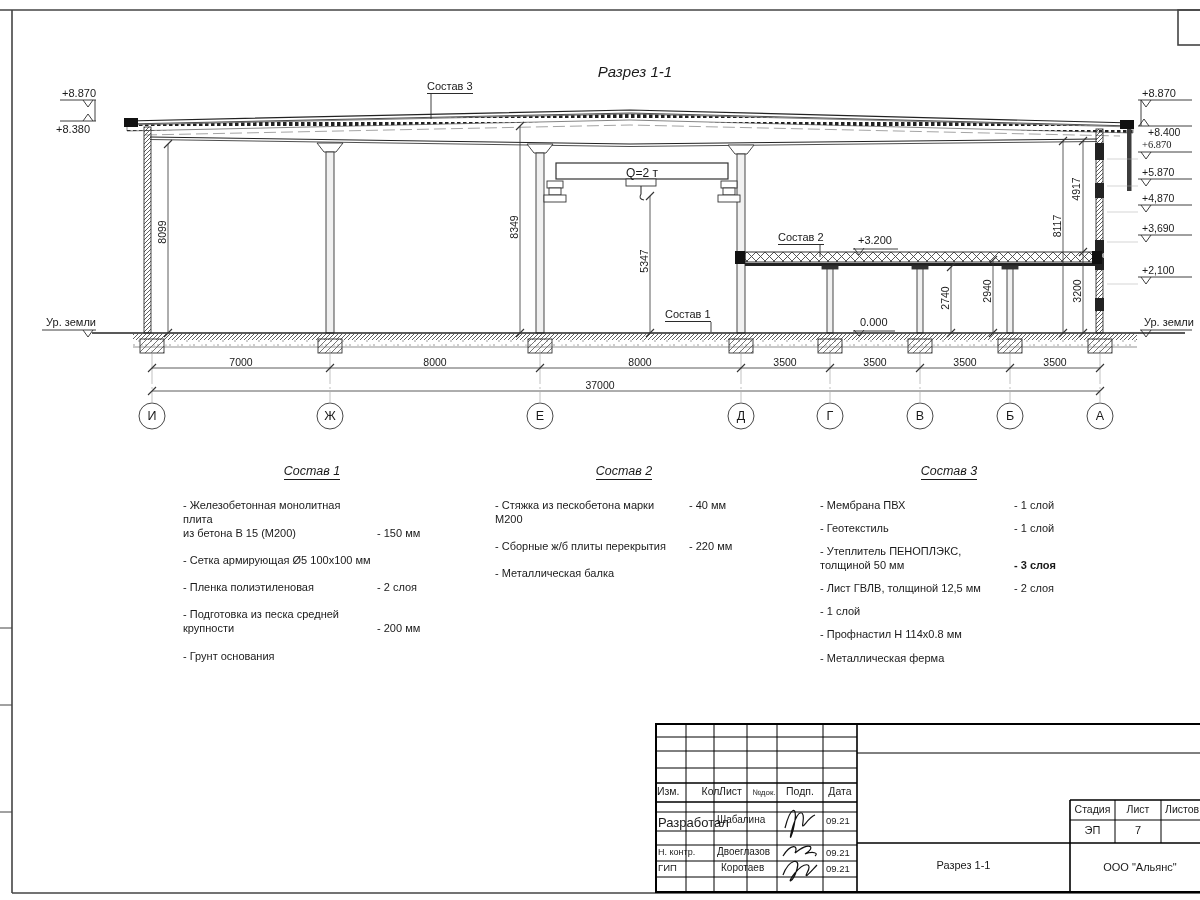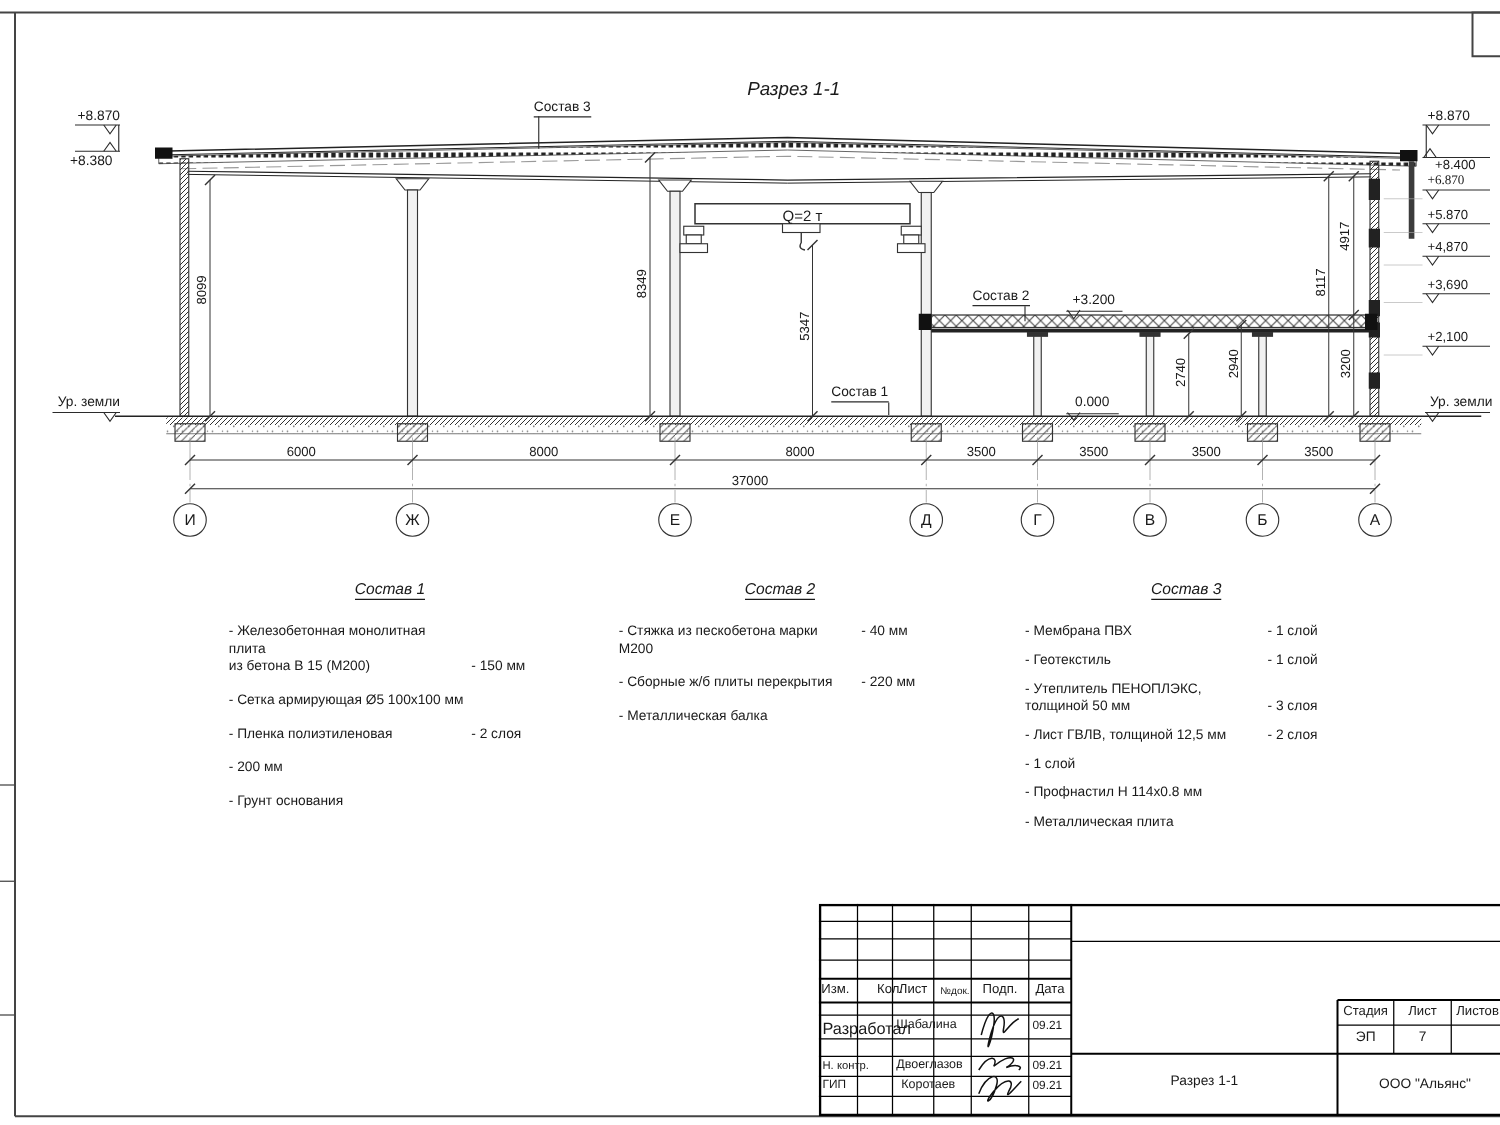--- a/index.html
+++ b/index.html
@@ -290,21 +290,21 @@
 
   <div class="vdim" style="left:140px;top:226px;">8099</div>
   <div class="vdim" style="left:492px;top:221px;">8349</div>
   <div class="vdim" style="left:622px;top:255px;">5347</div>
   <div class="vdim" style="left:923px;top:292px;">2740</div>
   <div class="vdim" style="left:965px;top:285px;">2940</div>
   <div class="vdim" style="left:1055px;top:285px;">3200</div>
   <div class="vdim" style="left:1035px;top:220px;">8117</div>
   <div class="vdim" style="left:1054px;top:183px;">4917</div>
 
-  <div class="dim" style="left:211px;top:356px;">6000</div>
+  <div class="dim" style="left:211px;top:356px;">7000</div>
   <div class="dim" style="left:405px;top:356px;">8000</div>
   <div class="dim" style="left:610px;top:356px;">8000</div>
   <div class="dim" style="left:755px;top:356px;">3500</div>
   <div class="dim" style="left:845px;top:356px;">3500</div>
   <div class="dim" style="left:935px;top:356px;">3500</div>
   <div class="dim" style="left:1025px;top:356px;">3500</div>
   <div class="dim" style="left:570px;top:379px;">37000</div>
 
   <div class="axis-letter" style="left:139px;top:403px;">И</div>
   <div class="axis-letter" style="left:317px;top:403px;">Ж</div>
@@ -324,20 +324,22 @@
     </div>
     <div class="comp-item">
       <span class="nm">- Сетка армирующая Ø5 100x100 мм</span>
       <span class="vl"></span>
     </div>
     <div class="comp-item">
       <span class="nm">- Пленка полиэтиленовая</span>
       <span class="vl">-  2 слоя</span>
     </div>
     <div class="comp-item">
+      <span class="nm">- Подготовка из песка средней
+  крупности</span>
       <span class="vl" style="align-self:end;">- 200 мм</span>
     </div>
     <div class="comp-item">
       <span class="nm">- Грунт основания</span>
       <span class="vl"></span>
     </div>
   </div>
 
   <div class="comp" style="left:495px;top:464px;">
     <h3><span>Состав 2</span></h3>
@@ -361,35 +363,35 @@
       <span class="nm">- Мембрана ПВХ</span>
       <span class="vl">- 1 слой</span>
     </div>
     <div class="comp-item" style="margin-bottom:9px;">
       <span class="nm">- Геотекстиль</span>
       <span class="vl">- 1 слой</span>
     </div>
     <div class="comp-item" style="margin-bottom:9px;">
       <span class="nm">- Утеплитель ПЕНОПЛЭКС,
   толщиной 50 мм</span>
-      <span class="vl" style="align-self:end;">- 3 слоя</span>
+      <span class="vl" style="align-self:end;font-weight:bold;">- 3 слоя</span>
     </div>
     <div class="comp-item" style="margin-bottom:9px;">
       <span class="nm">- Лист ГВЛВ, толщиной 12,5 мм</span>
       <span class="vl">- 2 слоя</span>
     </div>
     <div class="comp-item" style="margin-bottom:9px;">
       <span class="vl">- 1 слой</span>
     </div>
     <div class="comp-item" style="margin-bottom:9px;">
       <span class="nm">- Профнастил Н 114х0.8 мм</span>
       <span class="vl"></span>
     </div>
     <div class="comp-item" style="margin-bottom:9px;">
-      <span class="nm">- Металлическая плита</span>
+      <span class="nm">- Металлическая ферма</span>
       <span class="vl"></span>
     </div>
   </div>
 
   <div class="tb">
     <svg class="abs" style="left:0;top:0" width="560" height="170" viewBox="0 0 560 170">
       <rect x="1" y="1" width="558" height="168" fill="none" stroke="#000" stroke-width="2"></rect>
       <g stroke="#000" stroke-width="1">
         <line x1="31" y1="0" x2="31" y2="170"></line>
           <line x1="59" y1="0" x2="59" y2="170"></line>

